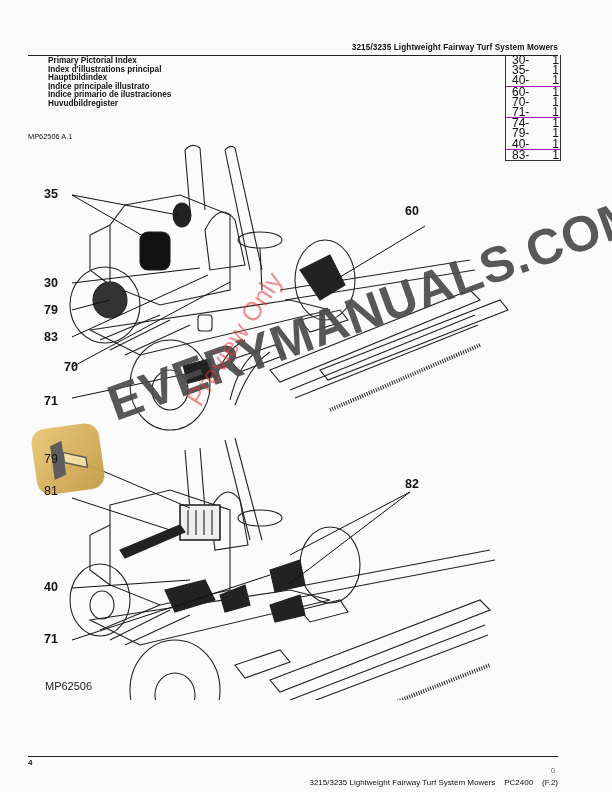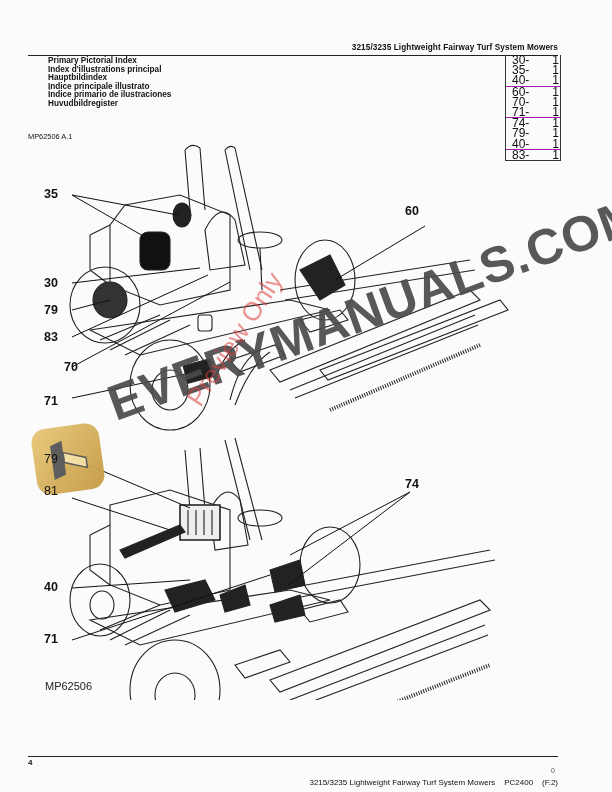--- a/index.html
+++ b/index.html
@@ -202,21 +202,21 @@
   <svg viewBox="0 0 68 66" width="68" height="66">
     <path d="M18 18 L30 14 L30 48 L18 52 Z" fill="#555"></path>
     <path d="M30 26 L52 34 L52 44 L30 36 Z" fill="#f3dea0" stroke="#555" stroke-width="1.5"></path>
   </svg>
 </div>
 
 <div class="callout" style="left:44px;top:452px;font-weight:normal;">79</div>
 <div class="callout" style="left:44px;top:484px;font-weight:normal;">81</div>
 <div class="callout" style="left:44px;top:580px;">40</div>
 <div class="callout" style="left:44px;top:632px;">71</div>
-<div class="callout" style="left:405px;top:477px;">74</div>
+<div class="callout" style="left:405px;top:477px;">82</div>
 
 <div class="fig-id">MP62506</div>
 
 <div class="wm">EVERYMANUALS.COM</div>
 <div class="wm-red">Preview Only</div>
 
 <div class="ftr-rule"></div>
 <div class="ftr-page">4</div>
 <div class="ftr-text" style="white-space:pre;">3215/3235 Lightweight Fairway Turf System Mowers    PC2400    (F.2)</div>
 <div class="ftr-sub">0</div>

